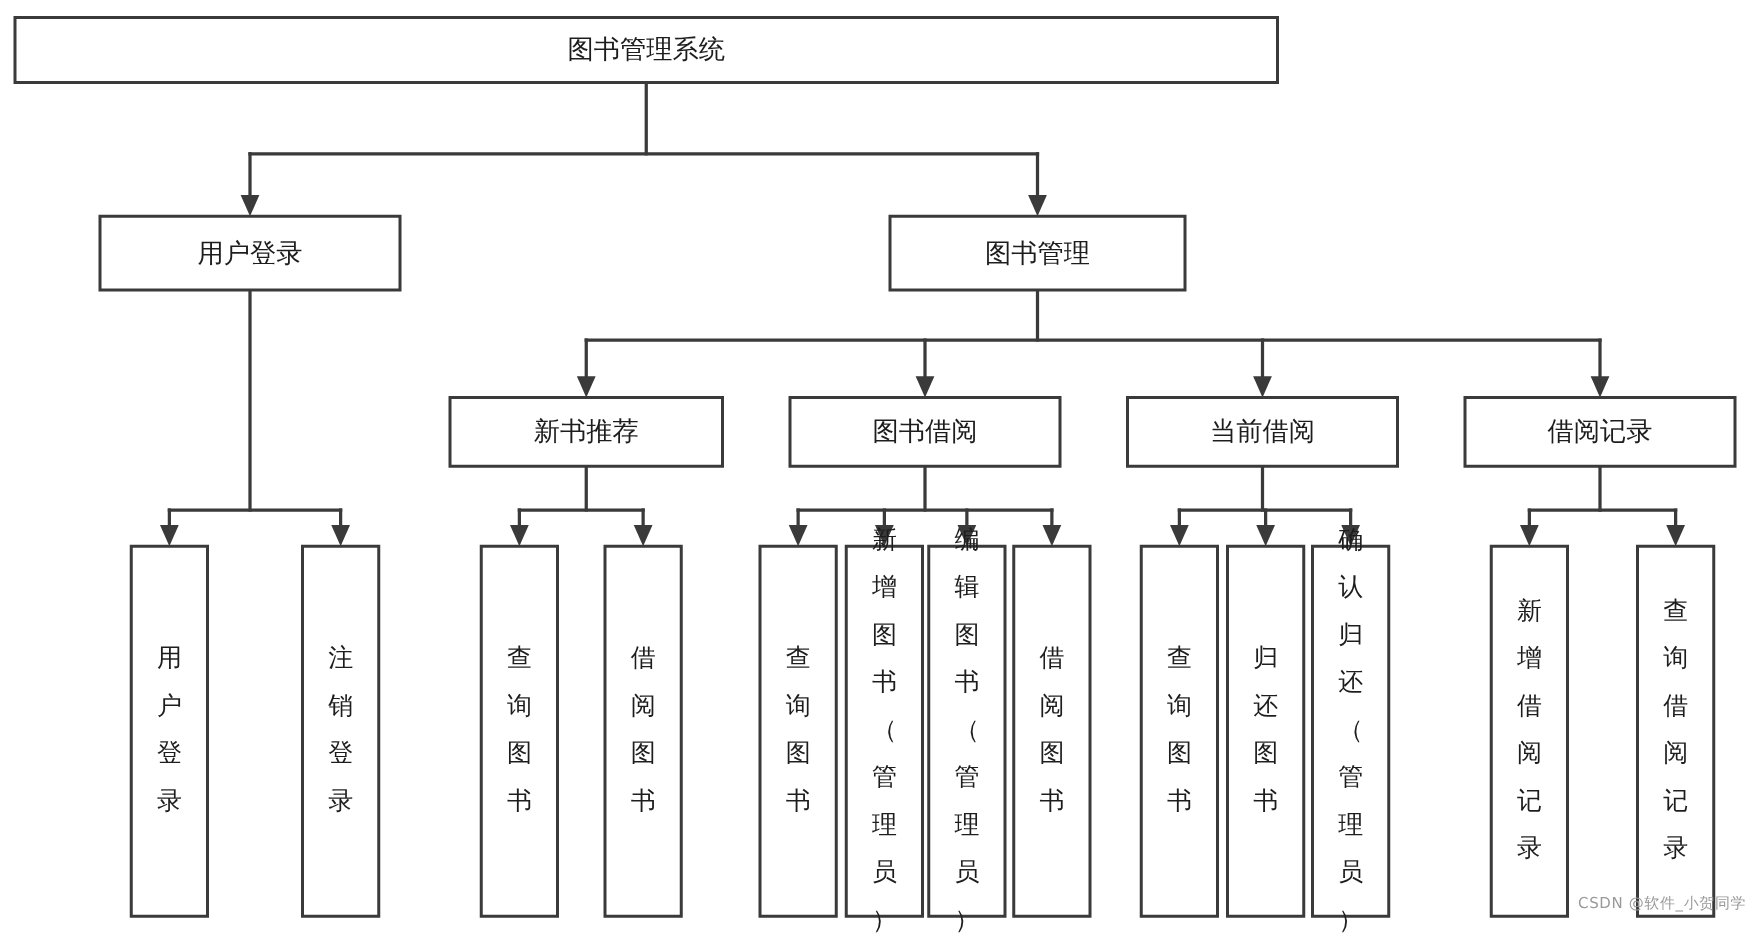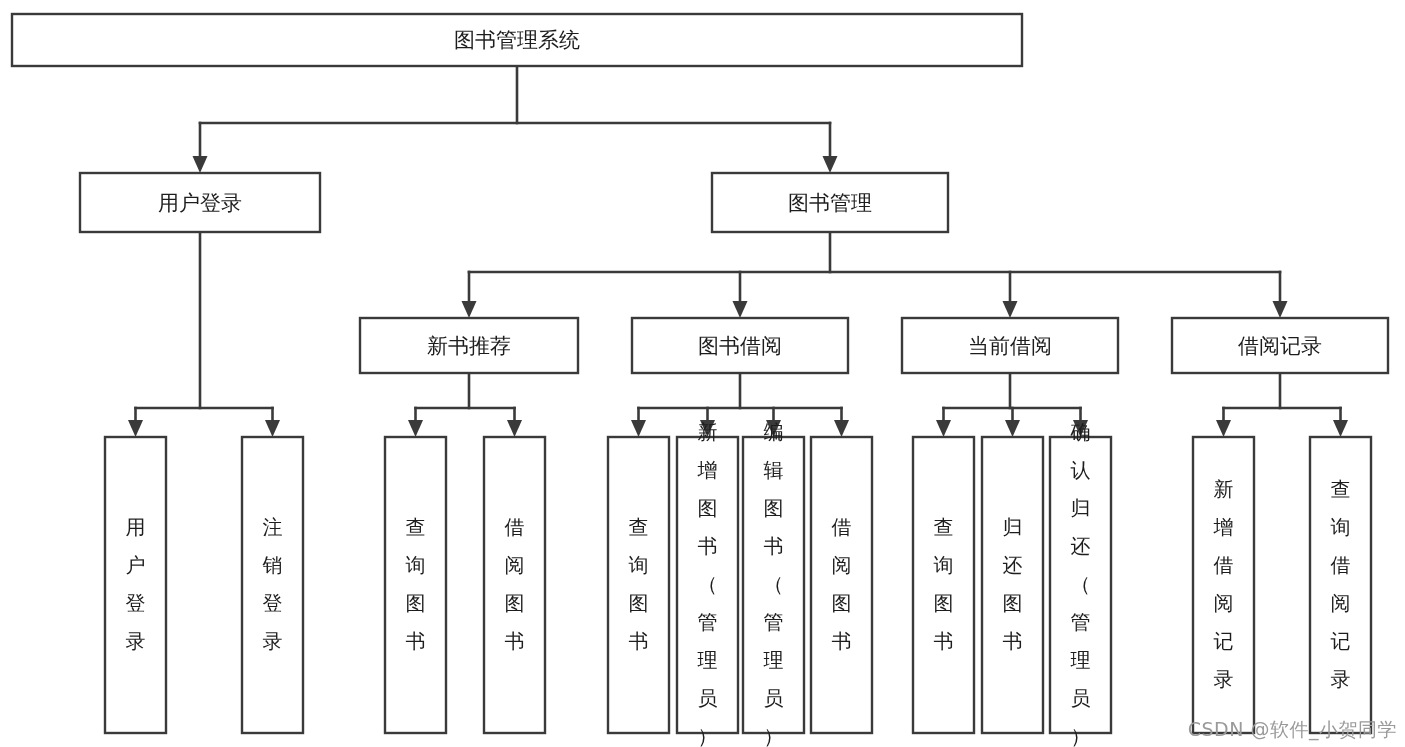--- a/index.html
+++ b/index.html
@@ -18,23 +18,23 @@
   .node-label{
     font-family:"DejaVu Sans","Liberation Sans",sans-serif;
     fill:#1d1d1d;
     font-size:21px;
     text-anchor:middle;
     dominant-baseline:middle;
   }
   .node-label.vertical{font-size:20px;}
   .watermark{
     position:absolute;
-    right:8px;bottom:4px;
+    right:8px;bottom:16px;
     font-family:"DejaVu Sans","Liberation Sans",sans-serif;
-    font-size:19px;
+    font-size:12px;
     color:#9a9a9a;
     letter-spacing:0.5px;
     white-space:nowrap;
     user-select:none;
   }
 </style>
 </head>
 <body>
 
 <div id="diagram-root">

